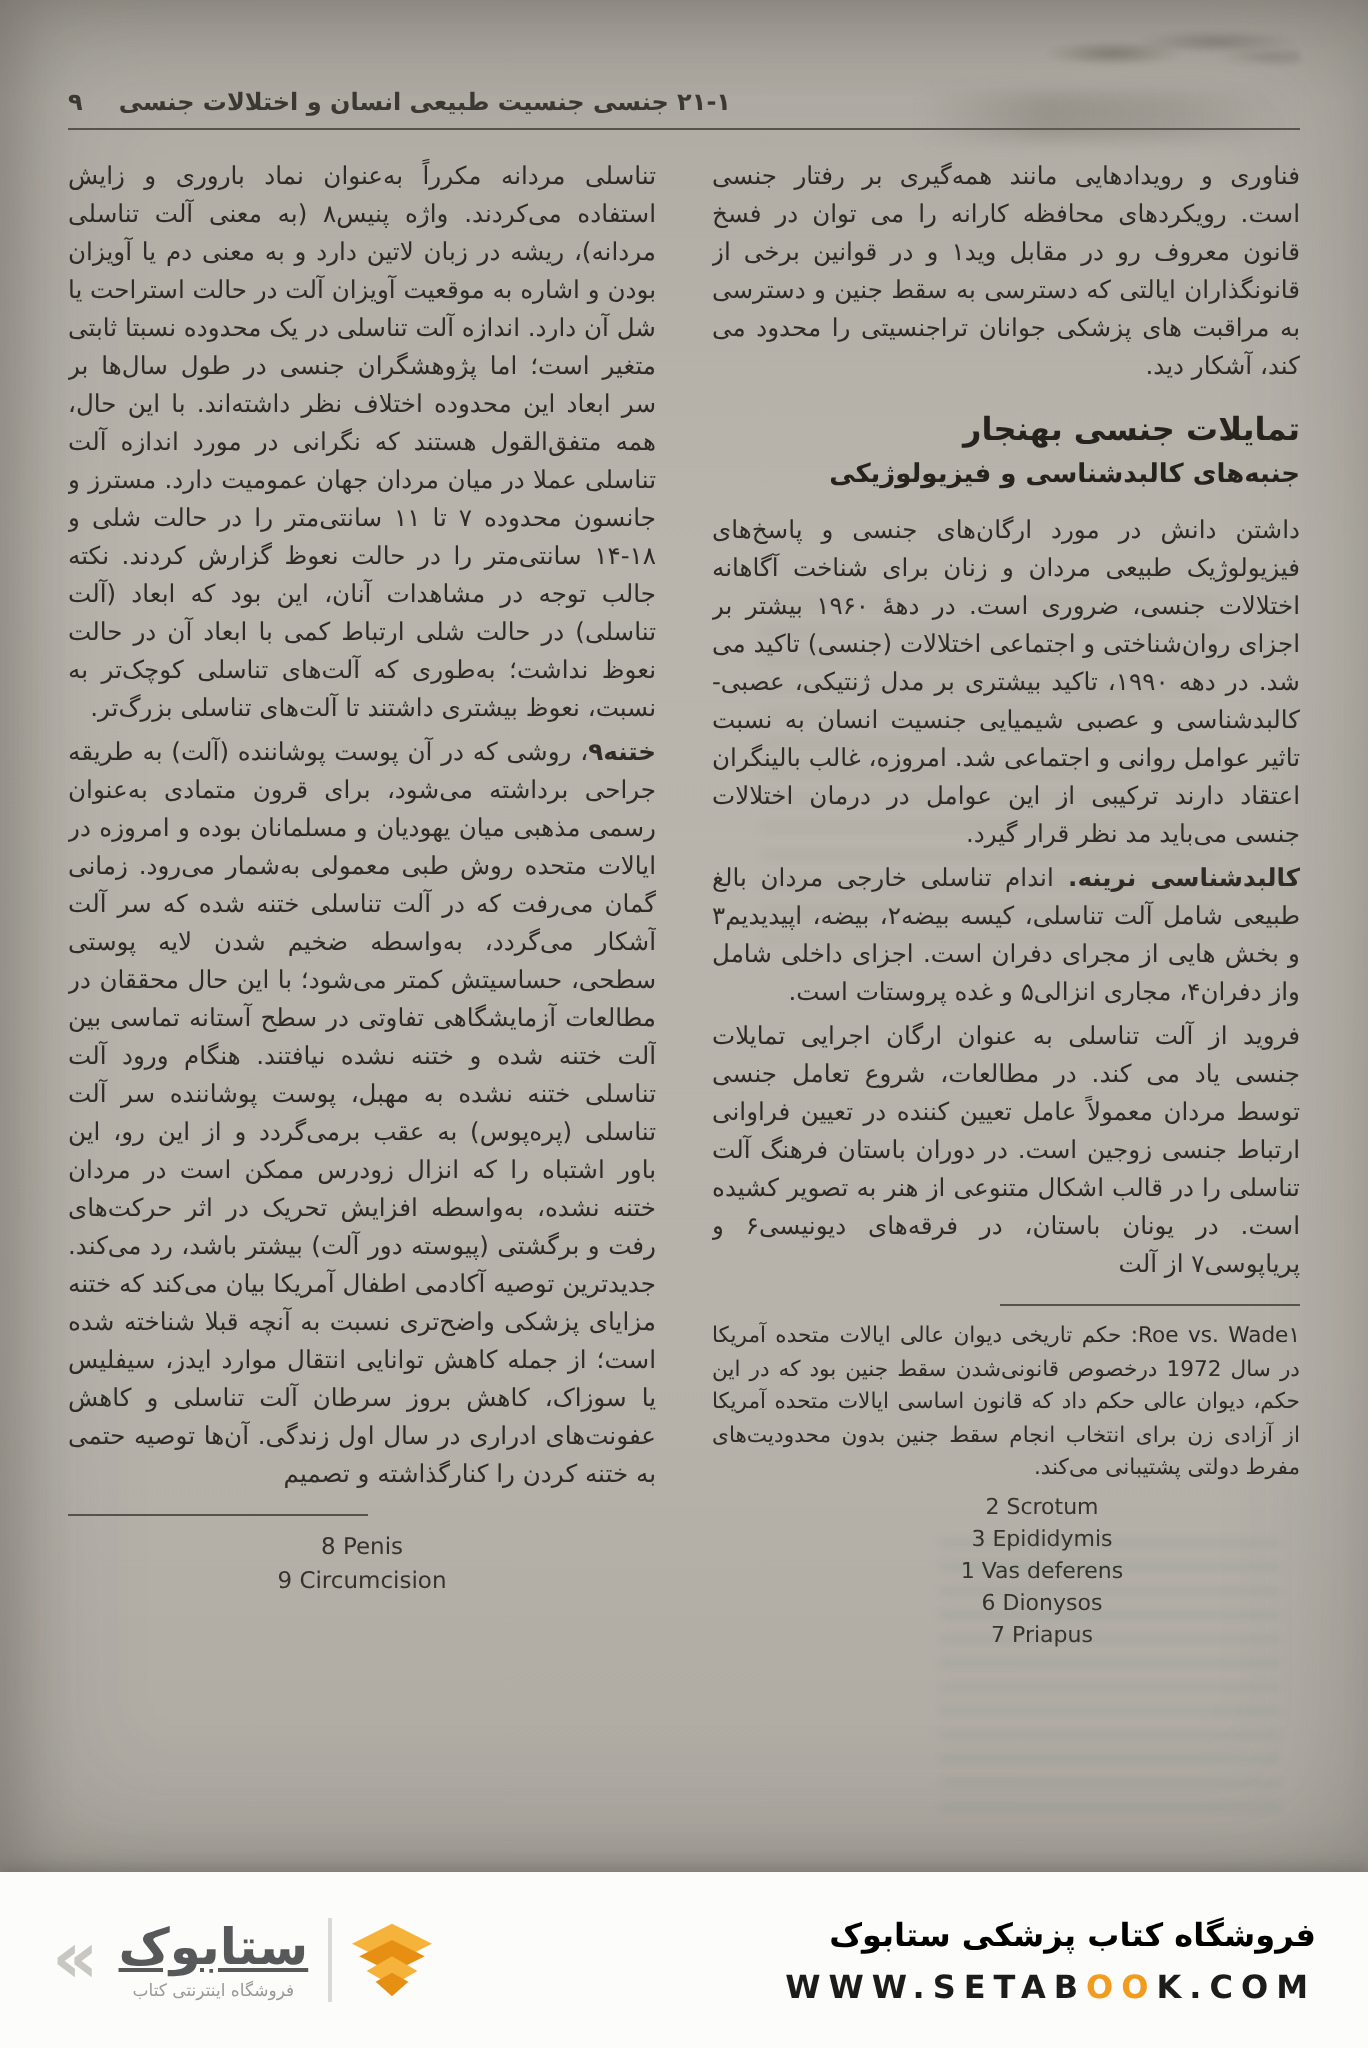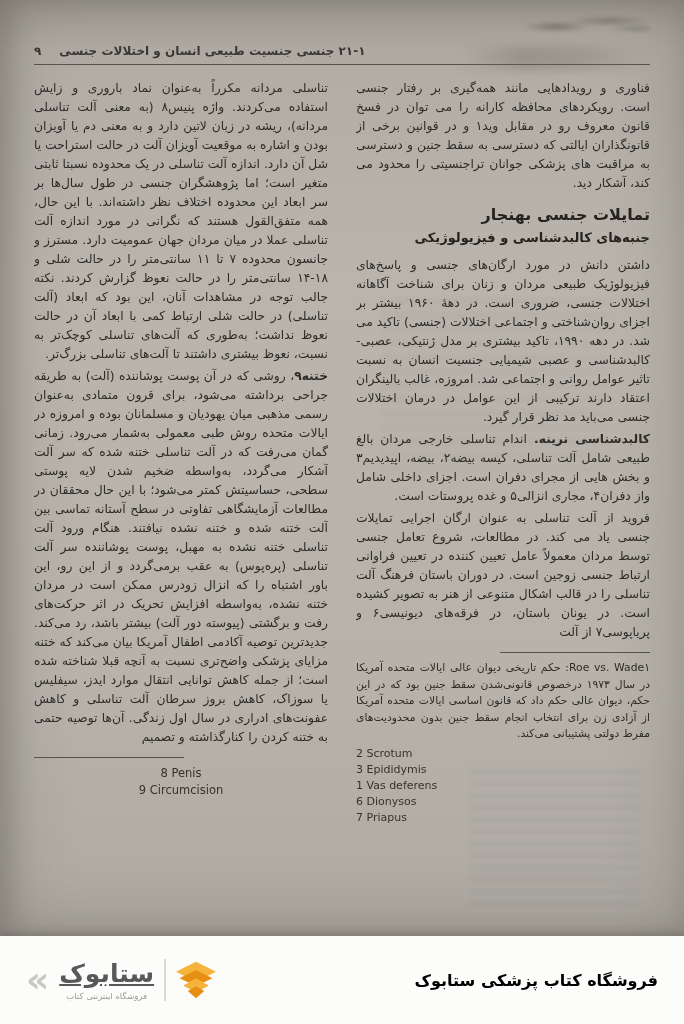--- a/index.html
+++ b/index.html
@@ -53,21 +53,21 @@
     color:#2f2c27; font-size:12.3px; line-height:19px;
     text-align:justify;
   }
   .col p { margin-bottom:3px; }
   .lead { font-weight:bold; }
   h2.section-heading { font-size:16px; font-weight:bold; color:#26231f; margin:12px 0 4px; text-align:right; }
   h3.section-subheading { font-size:13px; font-weight:bold; color:#26231f; margin:0 0 9px; text-align:right; }
   .fn-rule { width:150px; height:1px; background:#55524c; margin:10px 0 7px; }
   .fn-rule-left { width:150px; height:1px; background:#55524c; margin:10px auto 7px 0; }
   .fn-fa { font-size:10.8px; line-height:16.5px; }
-  .fn-list { direction:ltr; text-align:left; font-size:11px; line-height:16px; margin-top:3px; color:#35322c; }
+  .fn-list { direction:ltr; text-align:center; font-size:11px; line-height:16px; margin-top:3px; color:#35322c;margin-left:36px; }
   .fn-en { direction:ltr; text-align:center; font-size:11.5px; line-height:17px; color:#35322c; }
   
   .footer {
     position:absolute; left:0; bottom:0; width:684px; height:88px;
     background:#fcfcfa; direction:ltr;
     display:flex; align-items:center; justify-content:space-between;
     padding:0 26px;
     box-shadow:0 -2px 8px rgba(0,0,0,.15);
   }
   .brand { display:flex; align-items:center; gap:10px; }
@@ -104,21 +104,21 @@
       <p>فناوری و رویدادهایی مانند همه‌گیری بر رفتار جنسی است. رویکردهای محافظه کارانه را می توان در فسخ قانون معروف رو در مقابل وید۱ و در قوانین برخی از قانونگذاران ایالتی که دسترسی به سقط جنین و دسترسی به مراقبت های پزشکی جوانان تراجنسیتی را محدود می کند، آشکار دید.</p>
       <h2 class="section-heading">تمایلات جنسی بهنجار</h2>
       <h3 class="section-subheading">جنبه‌های کالبدشناسی و فیزیولوژیکی</h3>
       <p>داشتن دانش در مورد ارگان‌های جنسی و پاسخ‌های فیزیولوژیک طبیعی مردان و زنان برای شناخت آگاهانه اختلالات جنسی، ضروری است. در دهۀ ۱۹۶۰ بیشتر بر اجزای روان‌شناختی و اجتماعی اختلالات (جنسی) تاکید می شد. در دهه ۱۹۹۰، تاکید بیشتری بر مدل ژنتیکی، عصبی-کالبدشناسی و عصبی شیمیایی جنسیت انسان به نسبت تاثیر عوامل روانی و اجتماعی شد. امروزه، غالب بالینگران اعتقاد دارند ترکیبی از این عوامل در درمان اختلالات جنسی می‌باید مد نظر قرار گیرد.</p>
       <p>
         <span class="lead">کالبدشناسی نرینه. </span><span>اندام تناسلی خارجی مردان بالغ طبیعی شامل آلت تناسلی، کیسه بیضه۲، بیضه، اپیدیدیم۳ و بخش هایی از مجرای دفران است. اجزای داخلی شامل واز دفران۴، مجاری انزالی۵ و غده پروستات است.</span>
       </p>
       <p>فروید از آلت تناسلی به عنوان ارگان اجرایی تمایلات جنسی یاد می کند. در مطالعات، شروع تعامل جنسی توسط مردان معمولاً عامل تعیین کننده در تعیین فراوانی ارتباط جنسی زوجین است. در دوران باستان فرهنگ آلت تناسلی را در قالب اشکال متنوعی از هنر به تصویر کشیده است. در یونان باستان، در فرقه‌های دیونیسی۶ و پریاپوسی۷ از آلت</p>
 
       <div class="fn-rule"></div>
-      <p class="fn-fa">Roe vs. Wade۱: حکم تاریخی دیوان عالی ایالات متحده آمریکا در سال ۱۹۷۳ درخصوص قانونی‌شدن سقط جنین بود که در این حکم، دیوان عالی حکم داد که قانون اساسی ایالات متحده آمریکا از آزادی زن برای انتخاب انجام سقط جنین بدون محدودیت‌های مفرط دولتی پشتیبانی می‌کند.</p>
+      <p class="fn-fa">Roe vs. Wade۱: حکم تاریخی دیوان عالی ایالات متحده آمریکا در سال 1972 درخصوص قانونی‌شدن سقط جنین بود که در این حکم، دیوان عالی حکم داد که قانون اساسی ایالات متحده آمریکا از آزادی زن برای انتخاب انجام سقط جنین بدون محدودیت‌های مفرط دولتی پشتیبانی می‌کند.</p>
       <div class="fn-list">
         <div>2 Scrotum</div>
         <div>3 Epididymis</div>
         <div>1 Vas deferens</div>
         <div>6 Dionysos</div>
         <div>7 Priapus</div>
       </div>
     </div>
 
     <div class="col">
@@ -146,14 +146,15 @@
     <div class="brand-divider"></div>
     <svg class="brand-icon" viewBox="0 0 44 40" xmlns="http://www.w3.org/2000/svg">
       <polygon points="22,0 44,11 22,22 0,11" fill="#f6b33c"></polygon>
       <polygon points="22,9 40,18 22,27 4,18" fill="#e78f12"></polygon>
       <polygon points="22,18 36,26 22,34 8,26" fill="#f6b33c"></polygon>
       <polygon points="22,27 31,32 22,40 13,32" fill="#e78f12"></polygon>
     </svg>
   </div>
   <div class="store">
     <div class="store-title">فروشگاه کتاب پزشکی ستابوک</div>
+    <div class="store-url"><span>WWW.SETAB</span><span class="accent">OO</span><span>K.COM</span></div>
   </div>
 </div>
 
 </body></html>

